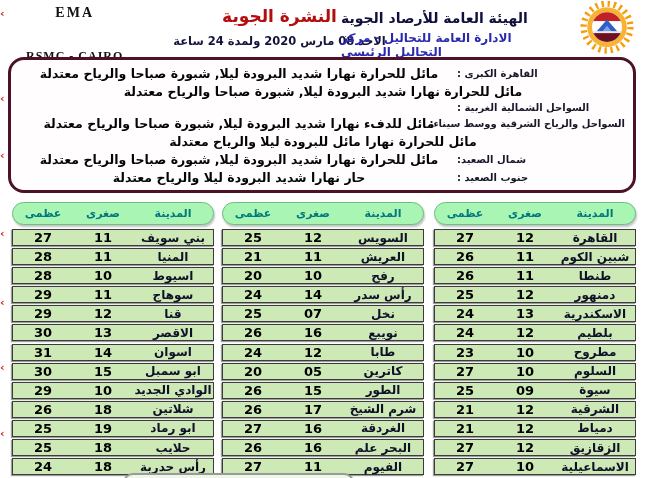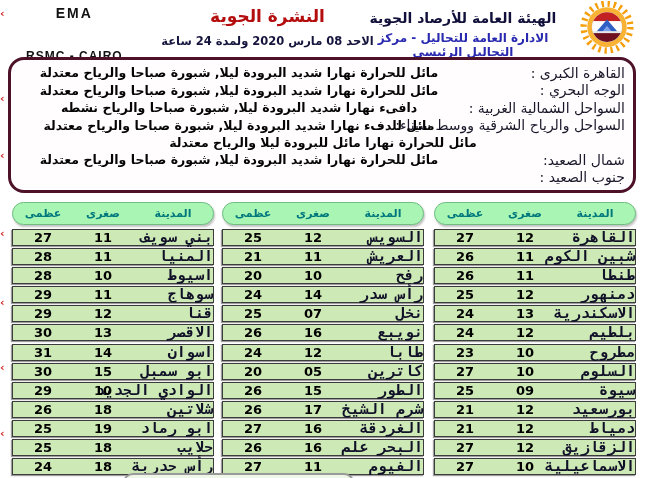--- a/index.html
+++ b/index.html
@@ -2,55 +2,55 @@
 <html lang="ar"><head>
 <meta charset="utf-8">
 <style>
   html,body{margin:0;padding:0;}
   body{
     width:646px;height:478px;position:relative;overflow:hidden;
     background:#ffffff;font-family:"DejaVu Sans",sans-serif;
   }
   
   .h-left{position:absolute;left:26px;top:5px;text-align:center;
-    font-family:Liberation Sans, sans-serif;font-weight:bold;color:#121212;}
+    font-family:Liberation Serif, serif;font-weight:bold;color:#121212;}
   .h-left .l1{font-size:14px;letter-spacing:2px;}
   .h-left .l2{font-size:12px;letter-spacing:1px;margin-top:28px;}
-  .h-center{position:absolute;left:160px;top:6px;width:215px;text-align:center;direction:rtl;}
+  .h-center{position:absolute;left:172px;top:6px;width:215px;text-align:center;direction:rtl;}
   .h-center .title{color:#b40d0d;font-size:17px;font-weight:bold;}
   .h-center .date{color:#14143c;font-size:11.5px;font-weight:bold;margin-top:8px;}
-  .h-right{position:absolute;right:78px;top:10px;width:210px;text-align:center;direction:rtl;}
+  .h-right{position:absolute;right:95px;top:10px;width:210px;text-align:left;direction:rtl;}
   .h-right .title{color:#10103a;font-size:14px;font-weight:bold;}
   .h-right .sub{color:#2a2ab0;font-size:12px;font-weight:bold;margin-top:5px;}
   .logo{position:absolute;right:10px;top:1px;width:58px;height:54px;}
   
   .fbox{position:absolute;left:8px;top:57px;width:628px;height:136px;
     box-sizing:border-box;border:3px solid #4d1228;border-radius:16px;
     background:#fffdfd;direction:rtl;display:flex;flex-direction:column;
     justify-content:space-around;padding:4px 8px 4px 12px;}
   .frow{display:flex;align-items:center;}
-  .frow .region{flex:none;width:168px;font-size:14px;font-weight:normal;
-    color:#18182a;text-align:right;white-space:nowrap;}
+  .frow .region{flex:none;width:168px;font-size:10px;font-weight:bold;
+    color:#18182a;text-align:left;white-space:nowrap;}
   .frow .ftext{flex:1;font-size:12.5px;font-weight:bold;color:#050505;
     text-align:center;padding-right:2px;white-space:nowrap;}
   
   .wtable{position:absolute;top:202px;width:202px;}
   .t-pos-right{left:434px;}
   .t-pos-mid{left:222px;}
   .t-pos-left{left:12px;}
   .thead{height:21px;background:#a9f6b4;border:1px solid #6fbd81;border-radius:12px;
     display:flex;direction:rtl;align-items:center;margin-bottom:4px;
     box-shadow:1px 2px 2px rgba(60,60,60,.3);}
   .thead span{font-size:11px;font-weight:bold;color:#00777c;text-align:center;}
   .thead .hcity{width:40%;}
   .thead .hmin,.thead .hmax{width:30%;}
   .trow{height:15px;margin-bottom:2.1px;background:#cde9b5;border:1px solid #3c3c3c;
     display:flex;direction:rtl;align-items:center;
     box-shadow:-1px 1px 1px rgba(40,40,40,.45);}
-  .trow .city{width:40%;font-size:15px;font-weight:bold;color:#101028;white-space:nowrap;font-family:Liberation Mono, monospace;}
+  .trow .city{width:40%;font-size:12px;font-weight:bold;color:#101028;text-align:center;white-space:nowrap;}
   .trow .tmin,.trow .tmax{width:30%;font-size:13px;font-weight:bold;color:#000;text-align:center;}
   
   .bottom-capsule{position:absolute;left:123px;top:473px;width:227px;height:18px;
     border:2px solid #9a9a9a;border-radius:10px;background:#eef7e8;
     box-shadow:1px 1px 2px rgba(0,0,0,.25);}
   
   .scanmark{position:absolute;left:0;color:#cc2222;font-size:11px;font-weight:bold;line-height:1;}
 </style>
 </head>
 <body>
@@ -88,40 +88,39 @@
     </g>
   </svg>
 </div>
 
 <div class="fbox">
     <div class="frow">
       <span class="region">القاهرة الكبرى :</span>
       <span class="ftext">مائل للحرارة نهارا شديد البرودة ليلا, شبورة صباحا  والرياح معتدلة</span>
     </div>
     <div class="frow">
-      <span class="region">الوجه البحري :</span>
       <span class="ftext">مائل للحرارة نهارا شديد البرودة ليلا, شبورة صباحا والرياح معتدلة</span>
     </div>
     <div class="frow">
       <span class="region">السواحل الشمالية الغربية :</span>
-      <span class="ftext">دافىء نهارا شديد البرودة ليلا, شبورة صباحا والرياح نشطه</span>
     </div>
     <div class="frow">
       <span class="region">السواحل والرياح الشرقية ووسط سيناء:</span>
       <span class="ftext">مائل للدفء نهارا  شديد البرودة ليلا, شبورة  صباحا والرياح معتدلة</span>
     </div>
     <div class="frow">
       <span class="ftext">مائل للحرارة  نهارا مائل للبرودة ليلا والرياح معتدلة</span>
     </div>
     <div class="frow">
       <span class="region">شمال الصعيد:</span>
       <span class="ftext">مائل للحرارة  نهارا شديد البرودة ليلا,  شبورة صباحا والرياح معتدلة</span>
     </div>
     <div class="frow">
       <span class="region">جنوب الصعيد :</span>
+      <span class="ftext">حار نهارا شديد البرودة ليلا والرياح معتدلة</span>
     </div>
   </div>
 
 <div class="wtable t-pos-right">
   <div class="thead">
     <span class="hcity">المدينة</span>
     <span class="hmin">صغرى</span>
     <span class="hmax">عظمى</span>
   </div>
 <div class="trow">
@@ -163,21 +162,21 @@
       <span class="city">السلوم</span>
       <span class="tmin">10</span>
       <span class="tmax">27</span>
     </div>
     <div class="trow">
       <span class="city">سيوة</span>
       <span class="tmin">09</span>
       <span class="tmax">25</span>
     </div>
     <div class="trow">
-      <span class="city">بورسعيد</span>
+      <span class="city">الشرقية</span>
       <span class="tmin">12</span>
       <span class="tmax">21</span>
     </div>
     <div class="trow">
       <span class="city">دمياط</span>
       <span class="tmin">12</span>
       <span class="tmax">21</span>
     </div>
     <div class="trow">
       <span class="city">الزقازيق</span>

